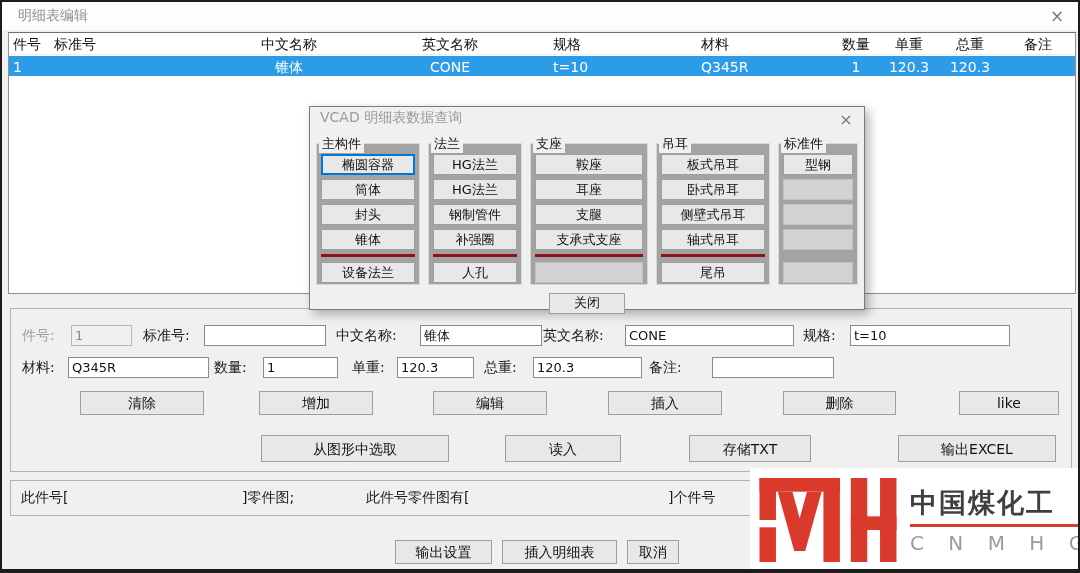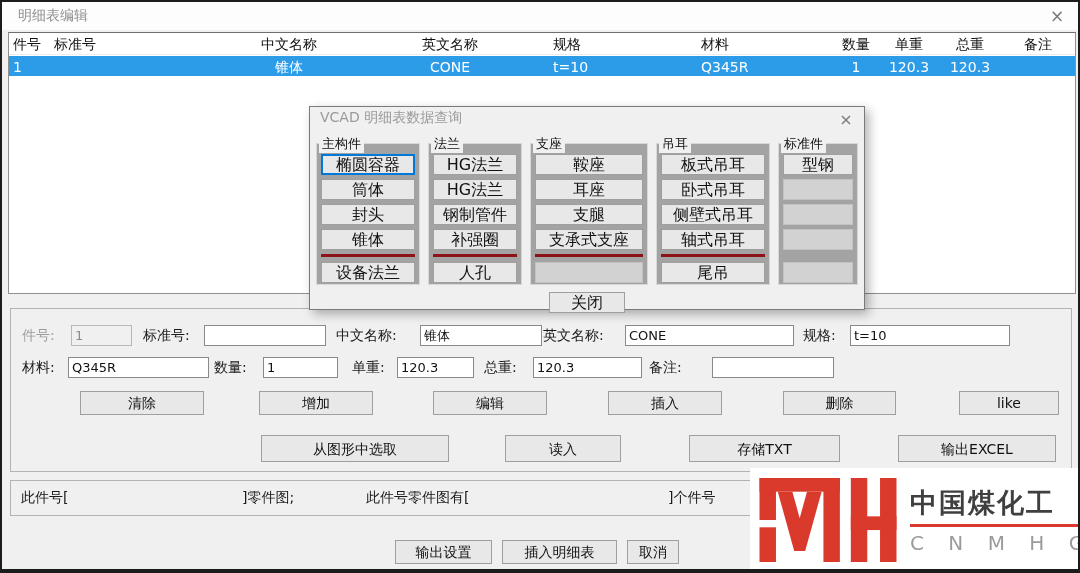--- a/index.html
+++ b/index.html
@@ -39,21 +39,21 @@
   .c5 { width:152px; padding-left:22px; }
   .c6 { width:150px; padding-left:18px; }
   .c7 { width:46px;  text-align:center; }
   .c8 { width:60px;  text-align:center; }
   .c9 { width:62px;  text-align:center; }
   .c10{ width:74px;  text-align:center; }
 
   
   .btn {
     background:#e8e8e8; border:1px solid #9f9f9f; color:#111;
-    font-size:16px; font-family:inherit; text-align:center; cursor:default;
+    font-size:13px; font-family:inherit; text-align:center; cursor:default;
     display:block;
   }
   .btn.focus { border:2px solid #0078d7; }
 
   
   .dialog {
     position:absolute; left:307px; top:104px; width:556px; height:204px;
     background:#f0f0f0; border:1px solid #7a7a7a;
     box-shadow:4px 4px 10px rgba(0,0,0,0.3);
     z-index:20;
@@ -245,21 +245,21 @@
 
     <button class="btn abtn" style="left:69px;  top:82px; width:124px;">清除</button>
     <button class="btn abtn" style="left:248px; top:82px; width:114px;">增加</button>
     <button class="btn abtn" style="left:422px; top:82px; width:114px;">编辑</button>
     <button class="btn abtn" style="left:597px; top:82px; width:114px;">插入</button>
     <button class="btn abtn" style="left:772px; top:82px; width:113px;">删除</button>
     <button class="btn abtn" style="left:948px; top:82px; width:100px;">like</button>
 
     <button class="btn abtn tall" style="left:250px; top:126px; width:188px;">从图形中选取</button>
     <button class="btn abtn tall" style="left:494px; top:126px; width:116px;">读入</button>
-    <button class="btn abtn tall" style="left:678px; top:126px; width:151px;">存储TXT</button>
+    <button class="btn abtn tall" style="left:678px; top:126px; width:122px;">存储TXT</button>
     <button class="btn abtn tall" style="left:887px; top:126px; width:158px;">输出EXCEL</button>
   </div>
 
   <div class="status-panel">
     <span class="stext" style="left:10px;">此件号[</span>
     <span class="stext" style="left:231px;">]零件图;</span>
     <span class="stext" style="left:355px;">此件号零件图有[</span>
     <span class="stext" style="left:657px;">]个件号</span>
   </div>
 

